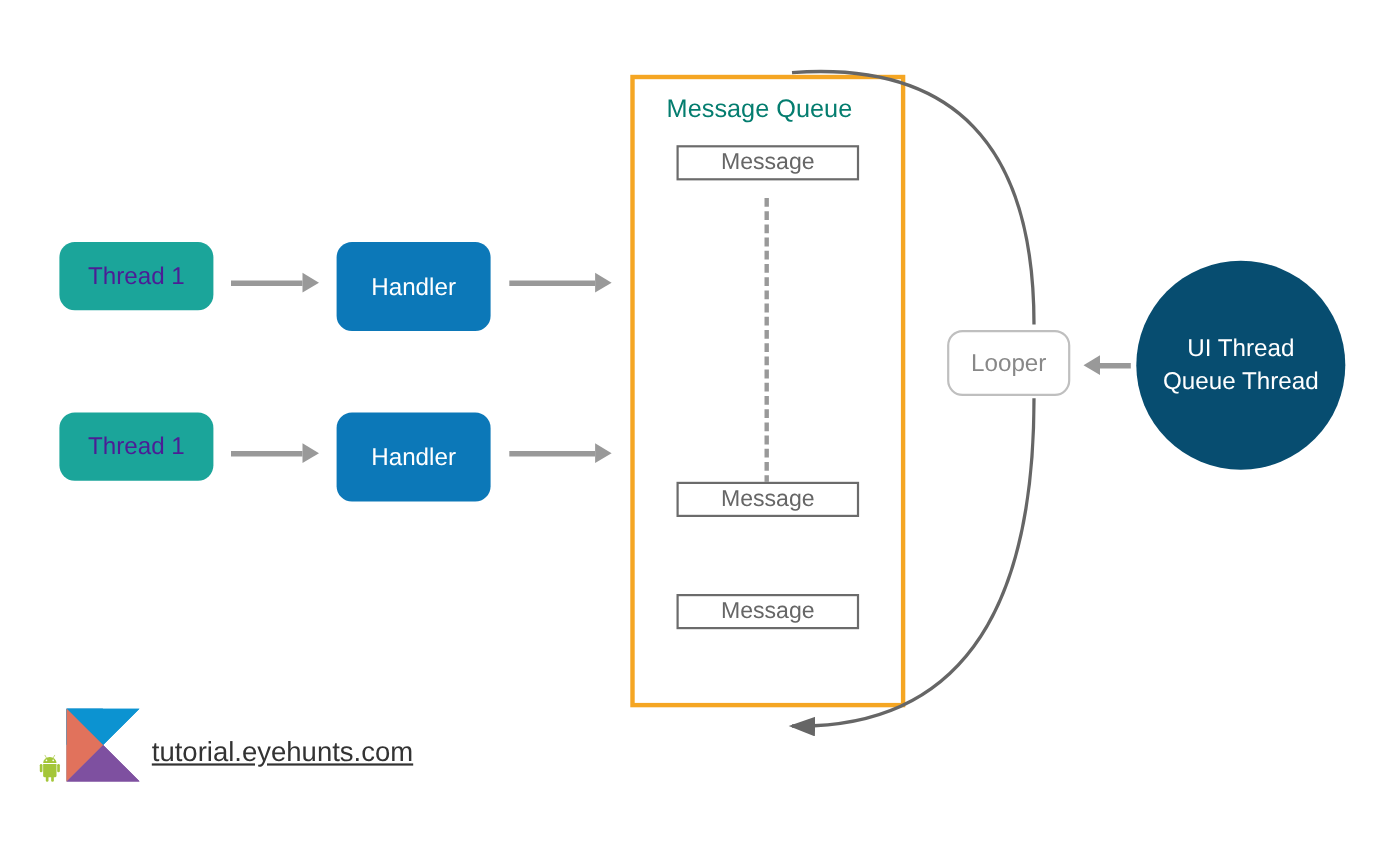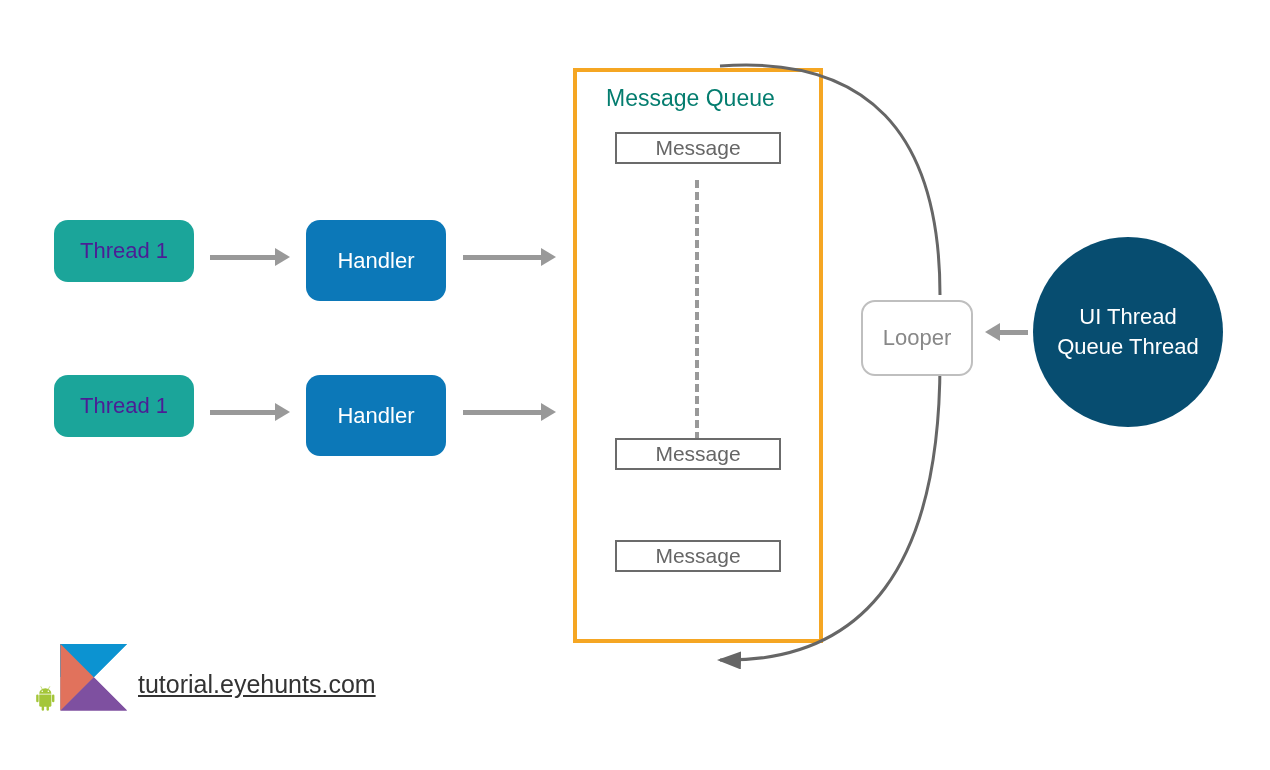--- a/index.html
+++ b/index.html
@@ -75,21 +75,21 @@
       position: absolute;
       width: 0;
       border-left: 4px dashed #999;
       z-index: 1;
     }
     .looper-box {
       position: absolute;
       left: 861px;
       top: 300px;
       width: 112px;
-      height: 76px;
+      height: 60px;
       border: 2px solid #BFBFBF;
       border-radius: 14px;
       background: #fff;
       display: flex;
       align-items: center;
       justify-content: center;
       color: #888;
       font-size: 22px;
       z-index: 3;
     }

